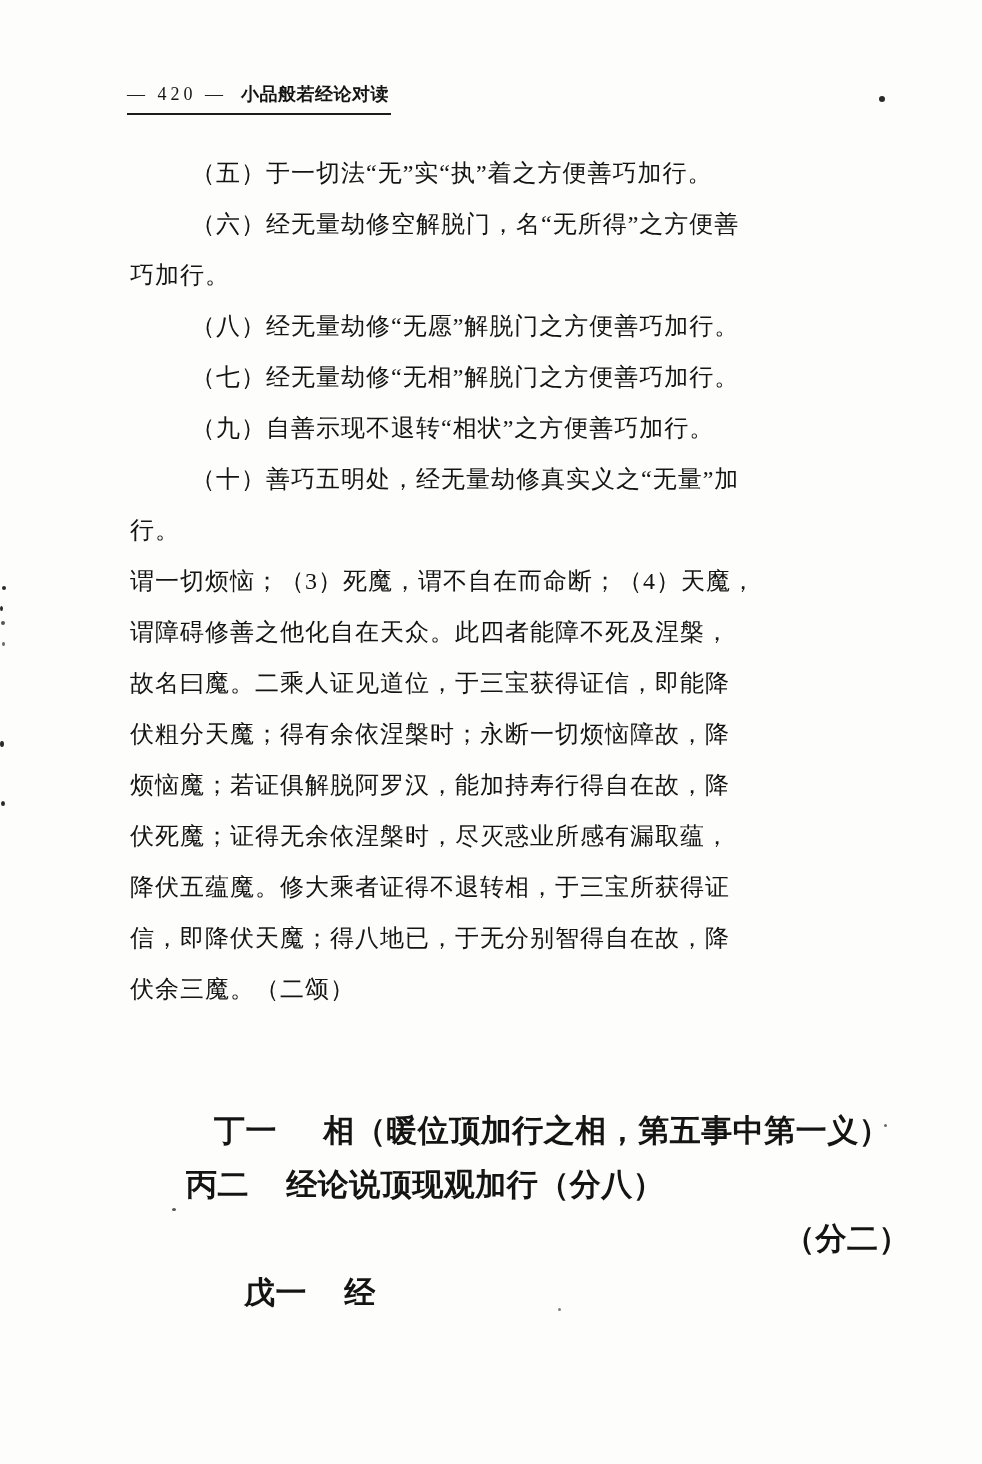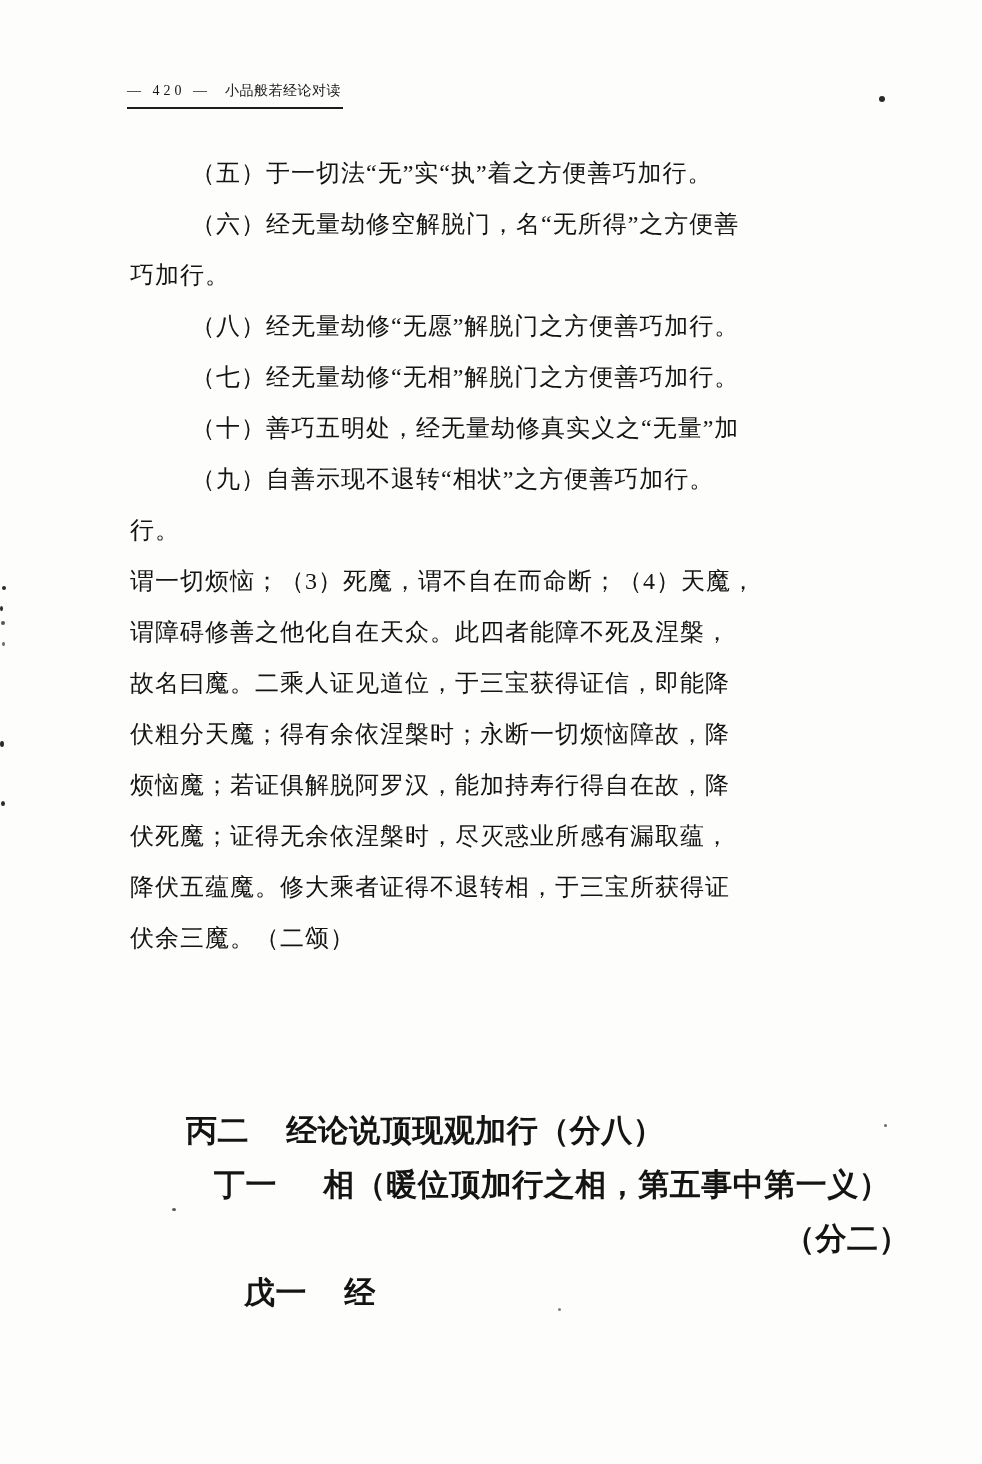--- a/index.html
+++ b/index.html
@@ -18,30 +18,30 @@
   }
   
   .running-head {
     position: absolute;
     left: 127px;
     top: 82px;
     display: inline-flex;
     align-items: baseline;
     border-bottom: 2px solid #1c1c1c;
     padding: 0 2px 7px 0;
-    font-size: 14px;
+    font-size: 18px;
     white-space: nowrap;
   }
   .pagenum {
     letter-spacing: 4px;
     margin-right: 14px;
   }
   .booktitle {
     letter-spacing: 0.5px;
-    font-weight: 400;
+    font-weight: 700;
   }
   
   .body-text {
     position: absolute;
     left: 130px;
     top: 148px;
     width: 748px;
     font-size: 24px;
     line-height: 51px;
     letter-spacing: 1px;
@@ -100,41 +100,42 @@
     <span class="pagenum">— 420 —</span>
     <span class="booktitle">小品般若经论对读</span>
   </header>
 
   <main class="body-text">
     <div class="line indent">（五）于一切法“无”实“执”着之方便善巧加行。</div>
     <div class="line indent">（六）经无量劫修空解脱门，名“无所得”之方便善</div>
     <div class="line">巧加行。</div>
     <div class="line indent">（八）经无量劫修“无愿”解脱门之方便善巧加行。</div>
     <div class="line indent">（七）经无量劫修“无相”解脱门之方便善巧加行。</div>
+    <div class="line indent">（九）自善示现不退转“相状”之方便善巧加行。</div>
     <div class="line indent">（十）善巧五明处，经无量劫修真实义之“无量”加</div>
-    <div class="line indent">（九）自善示现不退转“相状”之方便善巧加行。</div>
     <div class="line">行。</div>
     <div class="line">谓一切烦恼；（3）死魔，谓不自在而命断；（4）天魔，</div>
     <div class="line">谓障碍修善之他化自在天众。此四者能障不死及涅槃，</div>
     <div class="line">故名曰魔。二乘人证见道位，于三宝获得证信，即能降</div>
     <div class="line">伏粗分天魔；得有余依涅槃时；永断一切烦恼障故，降</div>
     <div class="line">烦恼魔；若证俱解脱阿罗汉，能加持寿行得自在故，降</div>
     <div class="line">伏死魔；证得无余依涅槃时，尽灭惑业所感有漏取蕴，</div>
     <div class="line">降伏五蕴魔。修大乘者证得不退转相，于三宝所获得证</div>
+    <div class="line">信，即降伏天魔；得八地已，于无分别智得自在故，降</div>
     <div class="line">伏余三魔。（二颂）</div>
   </main>
 
   <section class="outline">
+    <div class="heading kai lvl2">
+      <span class="hlabel">丁一</span>
+      <span class="htitle">相（暖位顶加行之相，第五事中第一义）</span>
+    </div>
     <div class="heading hei lvl1">
       <span class="hlabel">丙二</span>
       <span class="htitle">经论说顶现观加行（分八）</span>
-    </div>
-    <div class="heading kai lvl2">
-      <span class="hlabel">丁一</span>
-      <span class="htitle">相（暖位顶加行之相，第五事中第一义）</span>
     </div>
     <div class="heading kai wrap">（分二）</div>
     <div class="heading hei lvl3">
       <span class="hlabel">戊一</span>
       <span class="htitle">经</span>
     </div>
   </section>
 
   <div class="speck sp1"></div>
   <div class="speck sp2"></div>

